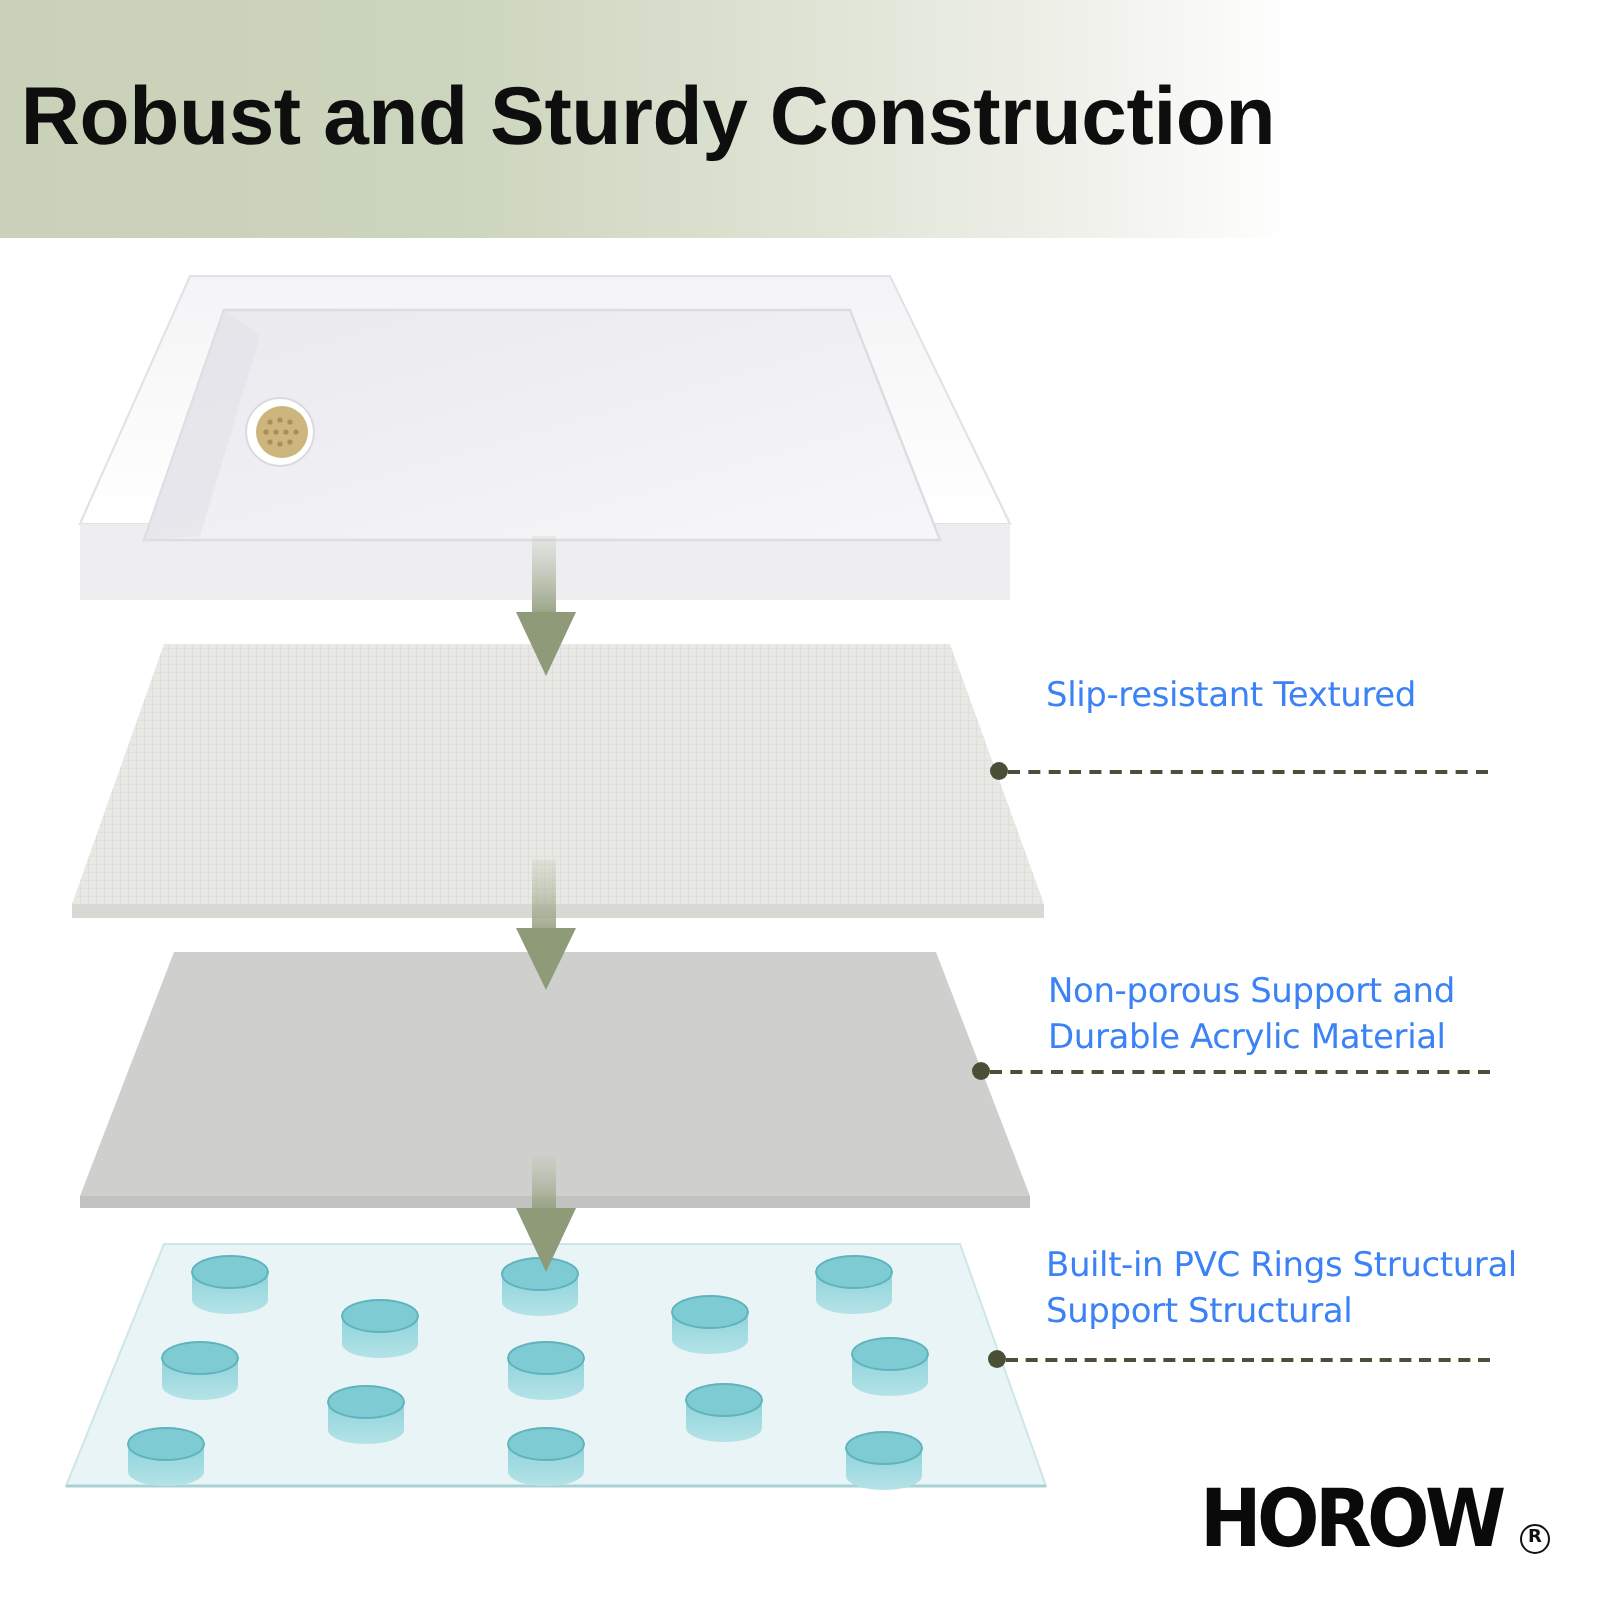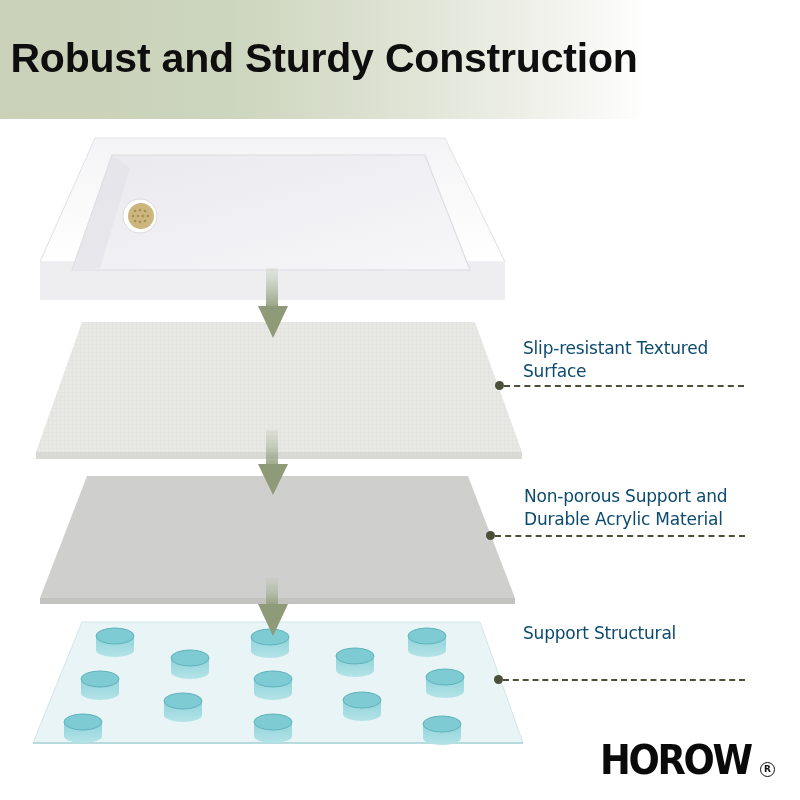--- a/index.html
+++ b/index.html
@@ -12,21 +12,21 @@
     position: absolute; left: 0; top: 0; width: 648px; height: 119px;
     background: linear-gradient(90deg, #c9d2b8 0%, #ccd5bd 35%, #dde2d2 60%, #f1f2ec 85%, #ffffff 100%);
     display: flex; align-items: center; justify-content: center;
   }
   .header h1 {
     margin: 0; font-size: 41px; font-weight: bold; color: #0e0e0e; letter-spacing: -0.2px;
     transform: translateY(-1px);
   }
   svg.scene { position: absolute; left: 0; top: 0; }
   .label {
-    position: absolute; color: #0c4a6e; font-size: 17px; line-height: 23px;
+    position: absolute; color: #3b82f6; font-size: 17px; line-height: 23px;
     font-family: "DejaVu Sans", sans-serif; letter-spacing: -0.2px;
   }
   .leader {
     position: absolute; height: 0; border-top: 2px dashed #4a5038;
   }
   .dot {
     position: absolute; width: 9px; height: 9px; border-radius: 50%; background: #4a5038;
   }
   .brand {
     position: absolute; left: 600px; top: 737px;
@@ -171,32 +171,32 @@
     <polygon points="258,464 288,464 273,495" fill="#8e9a78"></polygon>
   </g>
   <g>
     <rect x="266" y="578" width="12" height="30" fill="url(#arrowG)"></rect>
     <polygon points="258,604 288,604 273,636" fill="#8e9a78"></polygon>
   </g>
 </svg>
 
 <div class="label" style="left:523px; top:337px;">
   <div>Slip-resistant Textured</div>
-  <div>Surface</div>
 </div>
 <div class="dot" style="left:495px; top:381px;"></div>
 <div class="leader" style="left:504px; top:385px; width:240px;"></div>
 
 <div class="label" style="left:524px; top:485px;">
   <div>Non-porous Support and</div>
   <div>Durable Acrylic Material</div>
 </div>
 <div class="dot" style="left:486px; top:531px;"></div>
 <div class="leader" style="left:495px; top:535px; width:250px;"></div>
 
 <div class="label" style="left:523px; top:622px;">
+  <div>Built-in PVC Rings Structural</div>
   <div>Support Structural</div>
 </div>
 <div class="dot" style="left:494px; top:675px;"></div>
 <div class="leader" style="left:503px; top:679px; width:242px;"></div>
 
 <div class="brand">HOROW</div>
 <div class="reg">R</div>
 
 </body></html>

